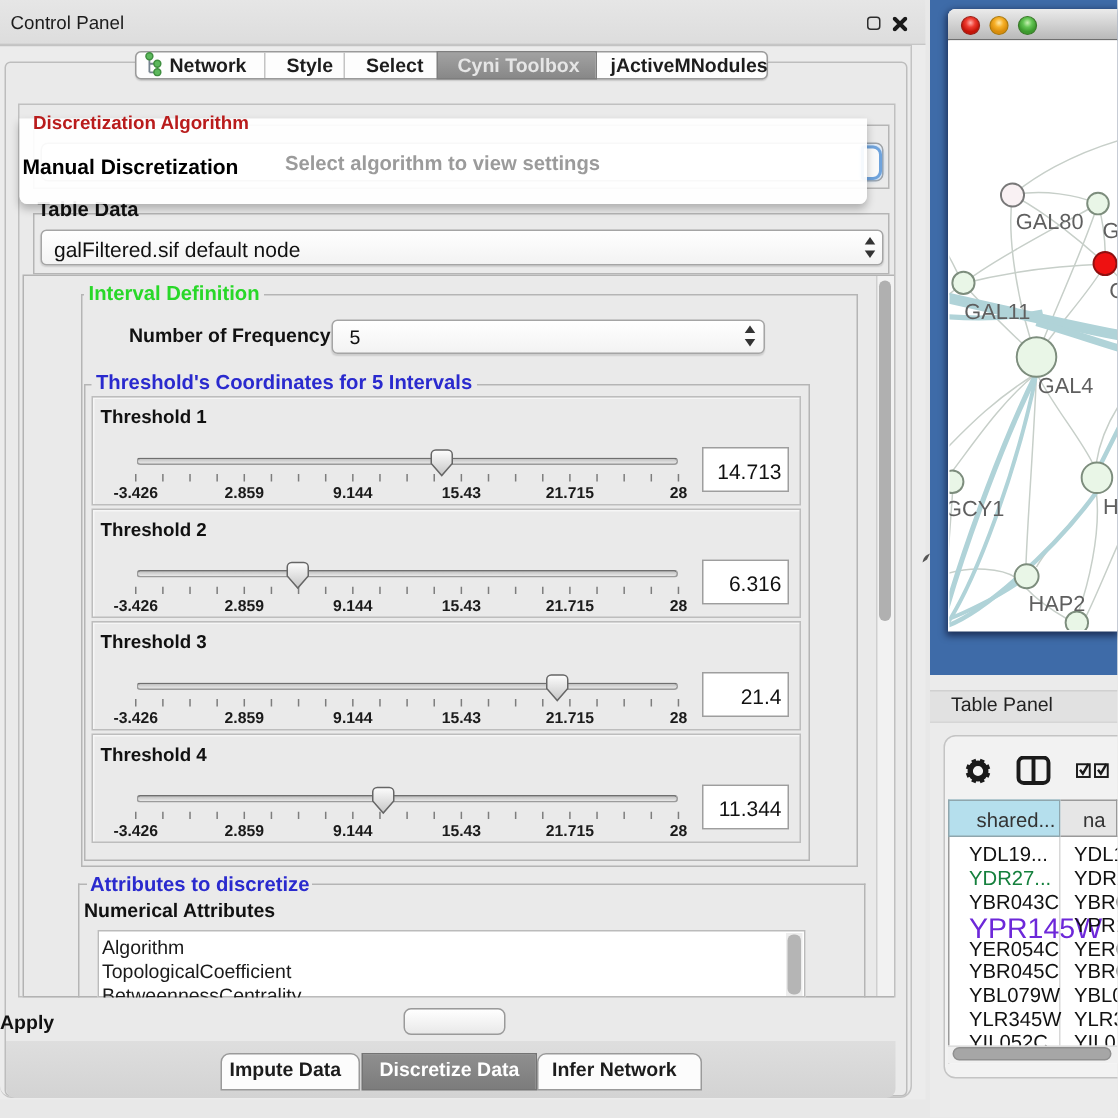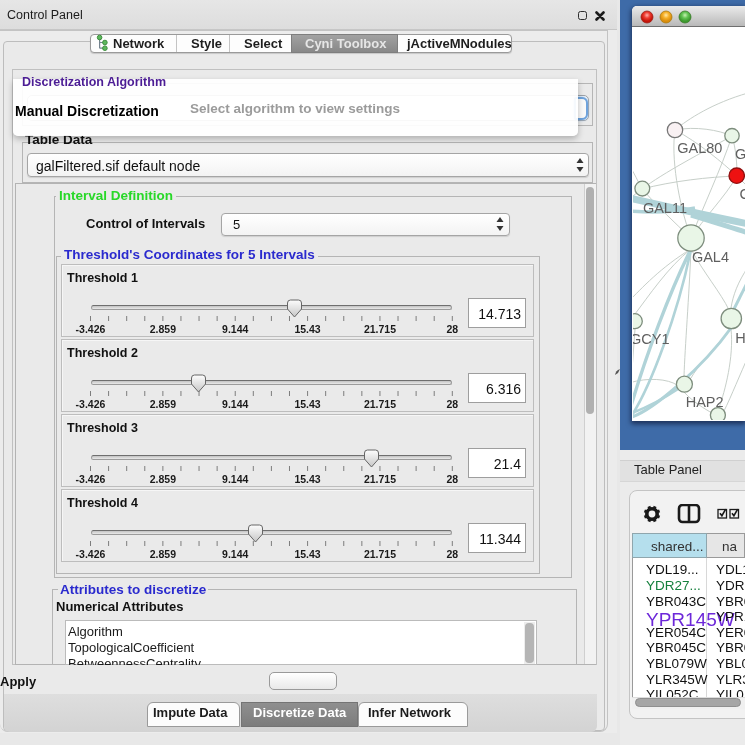--- a/index.html
+++ b/index.html
@@ -59,21 +59,21 @@
   </svg>
 
   <div class="abs" style="left:15px;top:183px;width:581px;height:482px;background:#eaeaea;border:1px solid #b3b3b3;"></div>
 
   <div class="abs" style="left:584px;top:184px;width:12px;height:480px;background:#f2f2f2;border-left:1px solid #cfcfcf;"></div>
   <div class="abs" style="left:586px;top:187px;width:8px;height:227px;background:#b0b0b0;border-radius:4px;"></div>
 
   <div class="abs" style="left:54px;top:196px;width:518px;height:382px;border:1px solid #b5b5b5;"></div>
   <div class="abs" style="left:56px;top:188px;background:#eaeaea;padding:0 3px;font-size:13.5px;font-weight:700;color:#28d828;">Interval Definition</div>
 
-  <div class="abs" style="left:86px;top:216px;font-size:13px;font-weight:700;color:#111;">Control of Intervals</div>
+  <div class="abs" style="left:86px;top:216px;font-size:13px;font-weight:700;color:#111;">Number of Frequency</div>
   <div class="abs" style="left:221px;top:213px;width:289px;height:23px;background:linear-gradient(#ffffff,#f3f3f3);border:1px solid #a5a5a5;border-radius:4px;box-shadow:0 1px 1px rgba(0,0,0,0.12);"></div>
   <div class="abs" style="left:233px;top:217px;font-size:13px;color:#111;">5</div>
   <svg class="abs" style="left:495px;top:216px" width="10" height="16" viewBox="0 0 10 16">
     <path d="M5 1 L8.5 6 L1.5 6 Z" fill="#333"></path>
     <path d="M5 15 L8.5 10 L1.5 10 Z" fill="#333"></path>
   </svg>
 
   <div class="abs" style="left:56px;top:256px;width:484px;height:318px;border:1px solid #b5b5b5;"></div>
   <div class="abs" style="left:61px;top:247px;background:#eaeaea;padding:0 3px;font-size:13.5px;font-weight:700;color:#2a2ace;">Threshold's Coordinates for 5 Intervals</div>
 
@@ -268,21 +268,21 @@
 
   <div class="abs" style="left:4px;top:694px;width:593px;height:38px;background:linear-gradient(#dedede,#d3d3d3);border-radius:0 0 6px 6px;"></div>
   <div class="abs" style="left:147px;top:702px;width:93px;height:25px;background:#fcfcfc;border:1px solid #9a9a9a;border-radius:6px 6px 0 0;"></div>
   <div class="abs" style="left:241px;top:702px;width:117px;height:25px;background:linear-gradient(#8f8f8f,#7c7c7c);border:1px solid #747474;"></div>
   <div class="abs" style="left:358px;top:702px;width:110px;height:25px;background:#fcfcfc;border:1px solid #9a9a9a;border-radius:6px 6px 0 0;"></div>
   <div class="abs" style="left:153px;top:705px;font-size:13px;font-weight:600;color:#1c1c1c;">Impute Data</div>
   <div class="abs" style="left:253px;top:705px;font-size:13px;font-weight:600;color:#ffffff;">Discretize Data</div>
   <div class="abs" style="left:368px;top:705px;font-size:13px;font-weight:600;color:#1c1c1c;">Infer Network</div>
 
   <div class="abs" style="left:13px;top:79px;width:565px;height:57px;background:rgba(255,255,255,0.93);border-radius:0 0 5px 5px;box-shadow:0 3px 6px rgba(0,0,0,0.25);"></div>
-  <div class="abs" style="left:22px;top:75px;font-size:12.5px;font-weight:700;color:#4c1d95;">Discretization Algorithm</div>
+  <div class="abs" style="left:22px;top:75px;font-size:12.5px;font-weight:700;color:#b91c1c;">Discretization Algorithm</div>
   <div class="abs" style="left:0;top:101px;width:590px;text-align:center;font-size:13.5px;font-weight:600;color:#9b9b9b;">Select algorithm to view settings</div>
   <div class="abs" style="left:15px;top:103px;font-size:14px;font-weight:700;color:#000;">Manual Discretization</div>
 
   <svg class="abs" style="left:614px;top:368px" width="7" height="8" viewBox="0 0 7 8">
       <path d="M6 1 C3 2 1.5 4 1 7 L4 5 Z" fill="#555"></path>
     </svg>
 
   <div class="abs" style="left:620px;top:0;width:125px;height:450px;background:#3e6ba8;"></div>
 
   <div class="abs" style="left:632px;top:6px;width:113px;height:415px;background:#fff;border-radius:5px 0 0 0;box-shadow:0 2px 5px 1px rgba(0,0,25,0.55);"></div>

